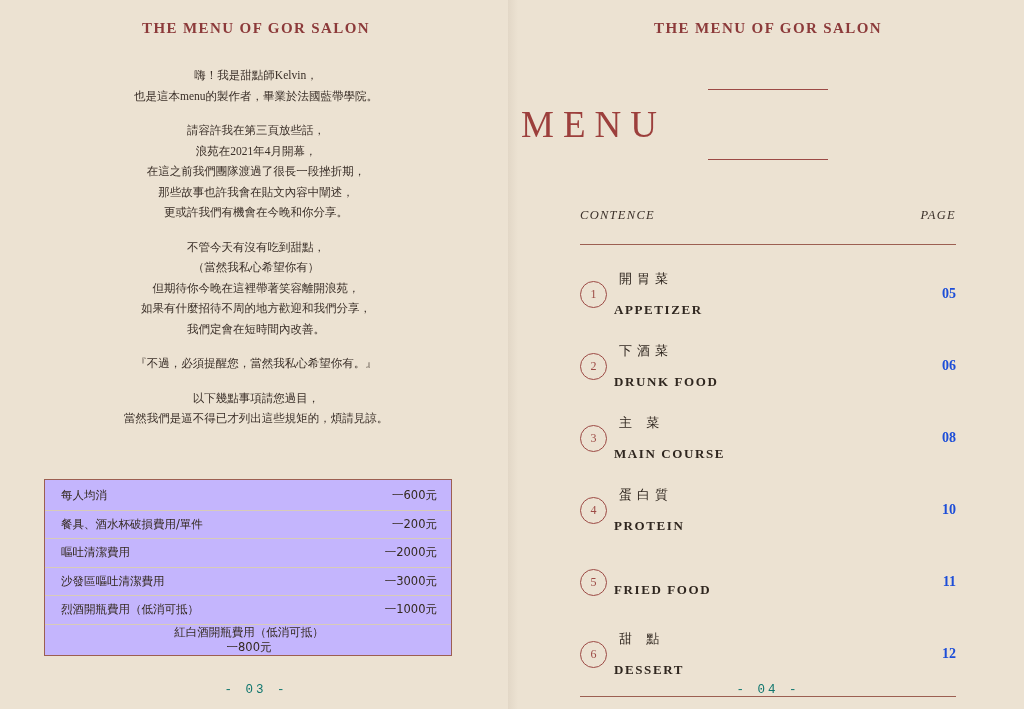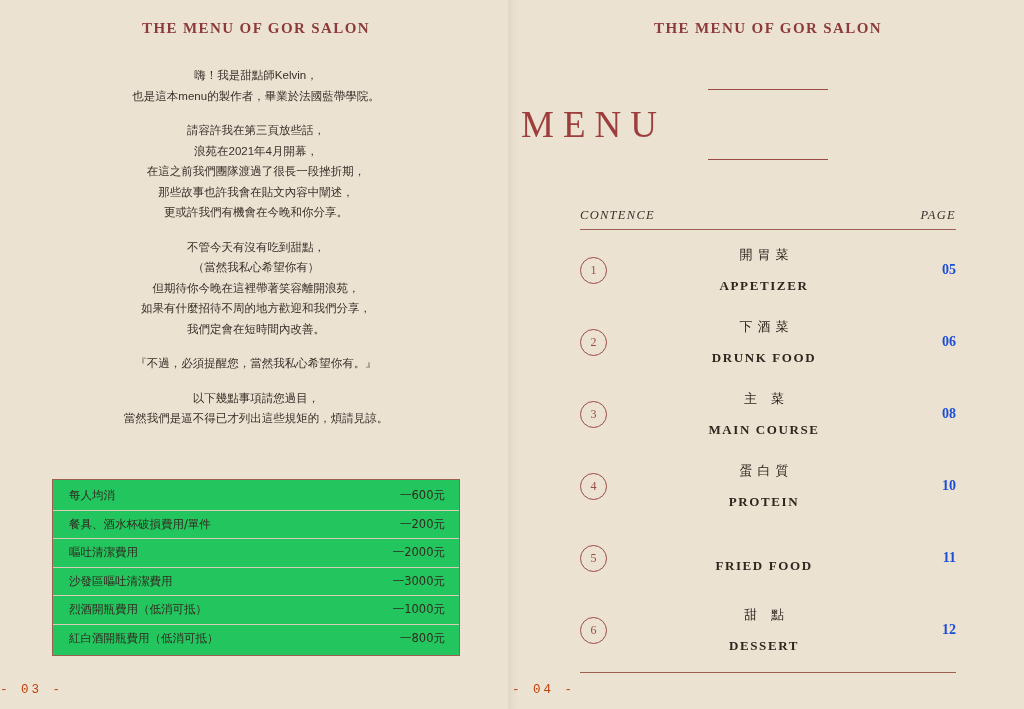--- a/index.html
+++ b/index.html
@@ -41,69 +41,70 @@
     color: #8c3a3a;
     padding-top: 20px;
     font-variant: small-caps;
     font-weight: 600;
   }
   .folio {
     position: absolute;
     bottom: 12px;
     left: 0;
     right: 0;
+    text-align: center;
     font-size: 12.5px;
     letter-spacing: 3px;
-    color: #c2410c;
+    color: #0f766e;
     font-family: "Liberation Mono", monospace;
   }
 
   
   .letter {
     margin: 28px auto 0 auto;
     width: 400px;
     text-align: center;
     color: #3a2f28;
-    font-family: Liberation Sans, sans-serif;
+    font-family: Liberation Serif, serif;
     font-size: 11.5px;
     line-height: 20.5px;
   }
   .letter p {
     margin: 0 0 14px 0;
   }
   .quote-line {
     margin: 16px 0 20px 0;
   }
   .notice {
     margin-top: 18px;
   }
 
   .fees-box {
     position: absolute;
-    left: 52px;
+    left: 44px;
     top: 479px;
     width: 408px;
     border: 1.2px solid #9c5f52;
-    background: #22c55e;
+    background: #c4b5fd;
     box-sizing: border-box;
     padding: 2px 0 2px 0;
   }
   .fee-row {
     display: flex;
     align-items: center;
     justify-content: space-between;
     height: 28.5px;
     padding: 0 14px 0 16px;
     border-bottom: 1px solid #d8cbb8;
     font-family: "DejaVu Sans", sans-serif;
     font-size: 11.5px;
     color: #33291f;
     box-sizing: border-box;
   }
-  .fee-row:last-child { border-bottom: none; }
+  .fee-row:last-child { border-bottom: none; flex-direction: column; }
   .fee-name { white-space: nowrap; }
   .fee-value { white-space: nowrap; }
 
   
   .menu-title-wrap {
     margin-top: 52px;
   }
   .rule-short {
     width: 120px;
     height: 1.2px;
@@ -112,26 +113,26 @@
   }
   .menu-title {
     font-family: "Liberation Serif", serif;
     font-size: 37px;
     letter-spacing: 9px;
     color: #9c3f3c;
     margin: 13px 0 13px 0;
     padding-left: 9px;
   }
   .toc-head {
-    margin: 48px 68px 4px 68px;
+    margin: 48px 68px 13px 68px;
     display: flex;
     justify-content: space-between;
     align-items: baseline;
     border-bottom: 1.1px solid #9c5f52;
-    padding-bottom: 6px;
+    padding-bottom: 21px;
     font-style: italic;
     font-size: 12.5px;
     letter-spacing: 1.3px;
     color: #3a2f28;
     font-family: "Liberation Serif", serif;
   }
   .toc-list {
     margin: 0 68px;
   }
   .toc-row {
@@ -151,21 +152,20 @@
     border-radius: 50%;
     display: flex;
     align-items: center;
     justify-content: center;
     font-size: 12px;
     color: #9c4a45;
     font-family: "Liberation Serif", serif;
   }
   .toc-labels {
     flex: 1;
-    text-align: center;
     line-height: 1.25;
   }
   .toc-cn {
     font-family: "DejaVu Sans", sans-serif;
     font-size: 13px;
     letter-spacing: 5px;
     color: #2f261f;
     padding-left: 5px;
   }
   .toc-en {

